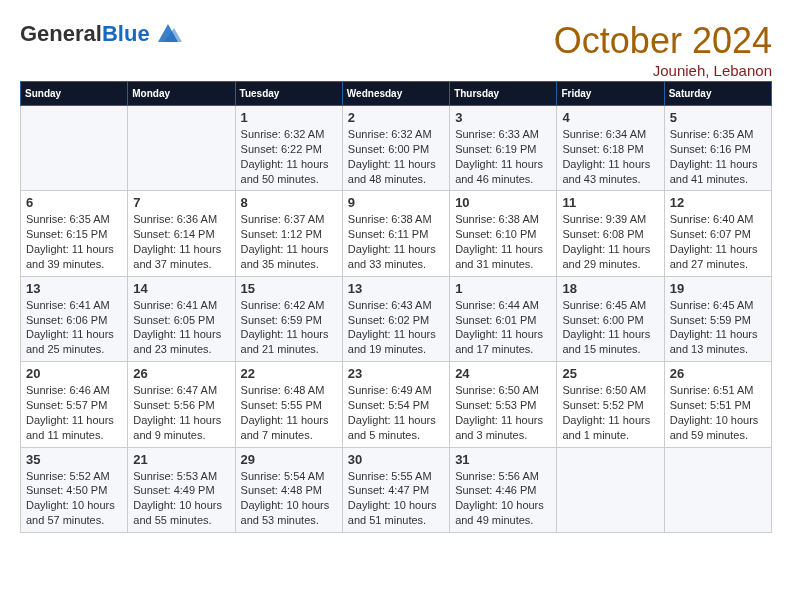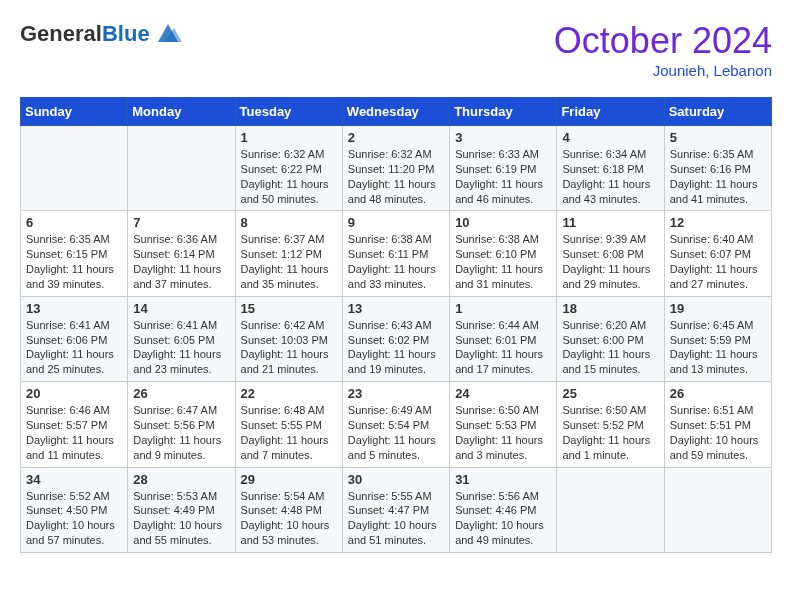--- a/index.html
+++ b/index.html
@@ -7,21 +7,21 @@
       font-family: Arial, sans-serif;
       background: #fff;
       width: 792px;
       min-height: 612px;
       padding: 20px;
     }
     .header {
       display: flex;
       justify-content: space-between;
       align-items: flex-start;
-      margin-bottom: 18px;
+      margin-bottom: 2px;
     }
     .logo {
       display: flex;
       align-items: center;
     }
     .logo-text {
       font-size: 22px;
       font-weight: bold;
       line-height: 1.1;
     }
@@ -31,37 +31,37 @@
       width: 28px;
       height: 28px;
       margin-left: 2px;
     }
     .title-block {
       text-align: right;
     }
     .month-title {
       font-size: 36px;
       font-weight: normal;
-      color: #6d28d9;
+      color: #a16207;
     }
     .subtitle {
       font-size: 15px;
-      color: #1d4ed8;
+      color: #7f1d1d;
     }
     .calendar {
       width: 100%;
       border-collapse: collapse;
       font-size: 11px;
     }
     .calendar thead tr th {
-      background-color: #1d4ed8;
+      background-color: #0f172a;
       color: #fff;
       padding: 6px 4px;
       text-align: left;
-      font-size: 13px;
+      font-size: 10px;
       font-weight: bold;
       border: 1px solid #2060aa;
     }
     .calendar tbody tr td {
       border: 1px solid #ccc;
       vertical-align: top;
       padding: 4px 5px;
       width: 107px;
       min-height: 80px;
       height: 85px;
@@ -130,21 +130,21 @@
         <td class="empty-cell"></td>
         <td>
           <span class="day-num">1</span>
           <div class="cell-info">Sunrise: 6:32 AM
 Sunset: 6:22 PM
 Daylight: 11 hours and 50 minutes.</div>
         </td>
         <td>
           <span class="day-num">2</span>
           <div class="cell-info">Sunrise: 6:32 AM
-Sunset: 11:20 PM
+Sunset: 6:00 PM
 Daylight: 11 hours and 48 minutes.</div>
         </td>
         <td>
           <span class="day-num">3</span>
           <div class="cell-info">Sunrise: 6:33 AM
 Sunset: 6:19 PM
 Daylight: 11 hours and 46 minutes.</div>
         </td>
         <td>
           <span class="day-num">4</span>
@@ -212,38 +212,38 @@
         </td>
         <td>
           <span class="day-num">14</span>
           <div class="cell-info">Sunrise: 6:41 AM
 Sunset: 6:05 PM
 Daylight: 11 hours and 23 minutes.</div>
         </td>
         <td>
           <span class="day-num">15</span>
           <div class="cell-info">Sunrise: 6:42 AM
-Sunset: 10:03 PM
+Sunset: 6:59 PM
 Daylight: 11 hours and 21 minutes.</div>
         </td>
         <td>
           <span class="day-num">13</span>
           <div class="cell-info">Sunrise: 6:43 AM
 Sunset: 6:02 PM
 Daylight: 11 hours and 19 minutes.</div>
         </td>
         <td>
           <span class="day-num">1</span>
           <div class="cell-info">Sunrise: 6:44 AM
 Sunset: 6:01 PM
 Daylight: 11 hours and 17 minutes.</div>
         </td>
         <td>
           <span class="day-num">18</span>
-          <div class="cell-info">Sunrise: 6:20 AM
+          <div class="cell-info">Sunrise: 6:45 AM
 Sunset: 6:00 PM
 Daylight: 11 hours and 15 minutes.</div>
         </td>
         <td>
           <span class="day-num">19</span>
           <div class="cell-info">Sunrise: 6:45 AM
 Sunset: 5:59 PM
 Daylight: 11 hours and 13 minutes.</div>
         </td>
       </tr>
@@ -286,27 +286,27 @@
         </td>
         <td>
           <span class="day-num">26</span>
           <div class="cell-info">Sunrise: 6:51 AM
 Sunset: 5:51 PM
 Daylight: 10 hours and 59 minutes.</div>
         </td>
       </tr>
       <tr>
         <td>
-          <span class="day-num">34</span>
+          <span class="day-num">35</span>
           <div class="cell-info">Sunrise: 5:52 AM
 Sunset: 4:50 PM
 Daylight: 10 hours and 57 minutes.</div>
         </td>
         <td>
-          <span class="day-num">28</span>
+          <span class="day-num">21</span>
           <div class="cell-info">Sunrise: 5:53 AM
 Sunset: 4:49 PM
 Daylight: 10 hours and 55 minutes.</div>
         </td>
         <td>
           <span class="day-num">29</span>
           <div class="cell-info">Sunrise: 5:54 AM
 Sunset: 4:48 PM
 Daylight: 10 hours and 53 minutes.</div>
         </td>

